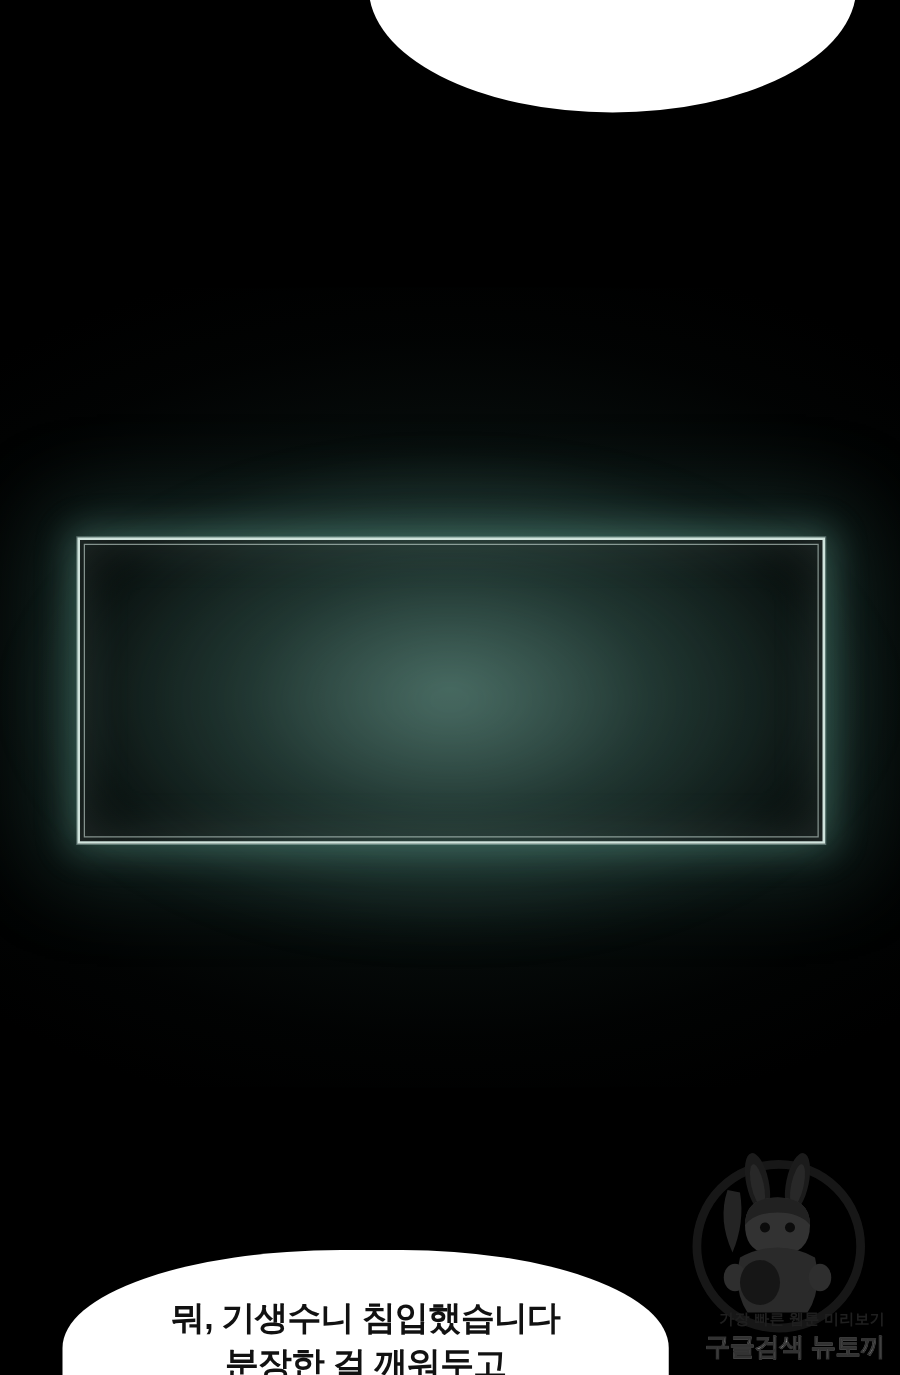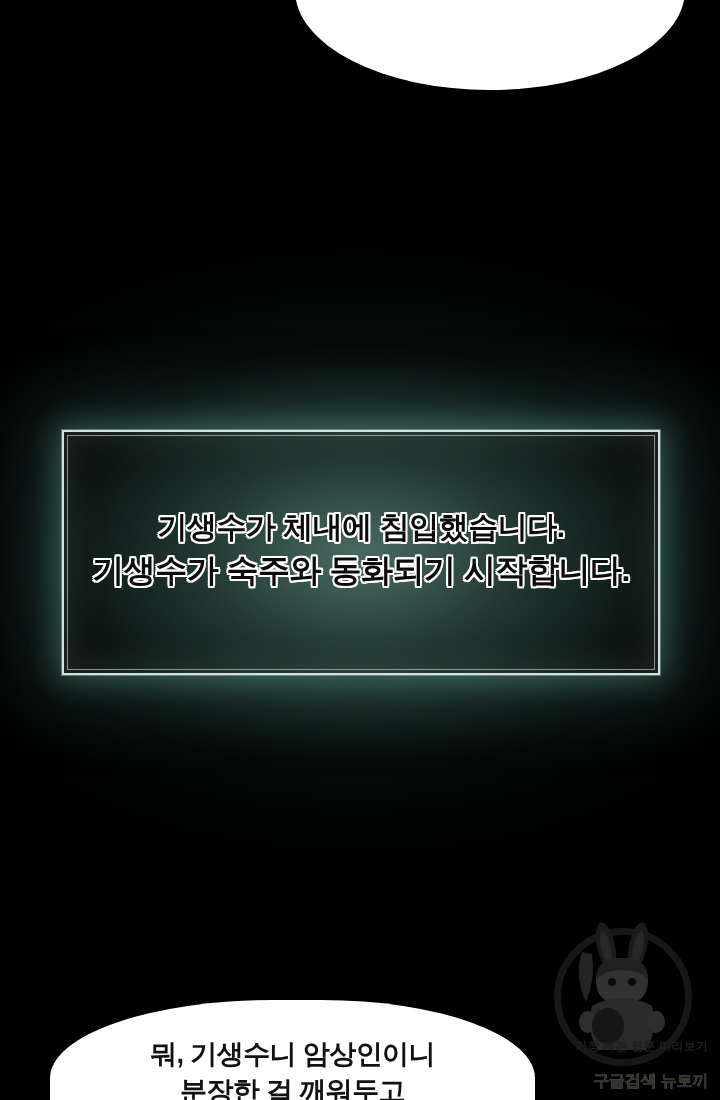--- a/index.html
+++ b/index.html
@@ -175,47 +175,43 @@
     text-align: right;
   }
   .wm-text-top {
     color: #242424;
     font-size: 12px;
     font-weight: 700;
     letter-spacing: 0.2px;
     line-height: 1.1;
   }
   .wm-text-main {
-    color: #fde047;
-    font-size: 16px;
+    color: #e5e5e5;
+    font-size: 20px;
     font-weight: 800;
     letter-spacing: -0.2px;
     line-height: 1.15;
-    margin-top: 18px;
+    margin-top: 5px;
     -webkit-text-stroke: 0.6px #3a3a3a;
   }
 </style>
 </head>
 <body>
 
 <div class="page">
 
   <div class="ambient-glow"></div>
   <div class="ambient-glow-2"></div>
 
   <div class="bubble-top">
     
   </div>
 
   <div class="system-box">
     <div class="system-box-inner-edge"></div>
-    <div class="system-text">
-      <span class="line line-1">기생수가 체내에 침입했습니다.</span>
-      <span class="line line-2">기생수가 숙주와 동화되기 시작합니다.</span>
-    </div>
   </div>
 
   <div class="watermark">
     <div class="wm-ring"></div>
     <svg class="wm-mascot" viewBox="0 0 120 132">
       <g fill="#1f1f1f">
         <ellipse cx="44" cy="24" rx="9" ry="24" transform="rotate(-12 44 24)"></ellipse>
         <ellipse cx="76" cy="24" rx="9" ry="24" transform="rotate(12 76 24)"></ellipse>
       </g>
       <g fill="#2e2e2e">
@@ -233,18 +229,18 @@
       <ellipse cx="46" cy="104" rx="16" ry="18" fill="#1a1a1a"></ellipse>
     </svg>
     <div class="wm-text">
       <div class="wm-text-top">가장 빠른 웹툰 미리보기</div>
       <div class="wm-text-main">구글검색 뉴토끼</div>
     </div>
   </div>
 
   <div class="bubble-bottom">
     <div class="bubble-bottom-text">
-      <span class="line">뭐, 기생수니 암상인이니</span>
+      <span class="line">뭐, 기생수니 침입했습니다</span>
       <span class="line">분장한 걸 깨워두고</span>
     </div>
   </div>
 
 </div>
 
 </body></html>

